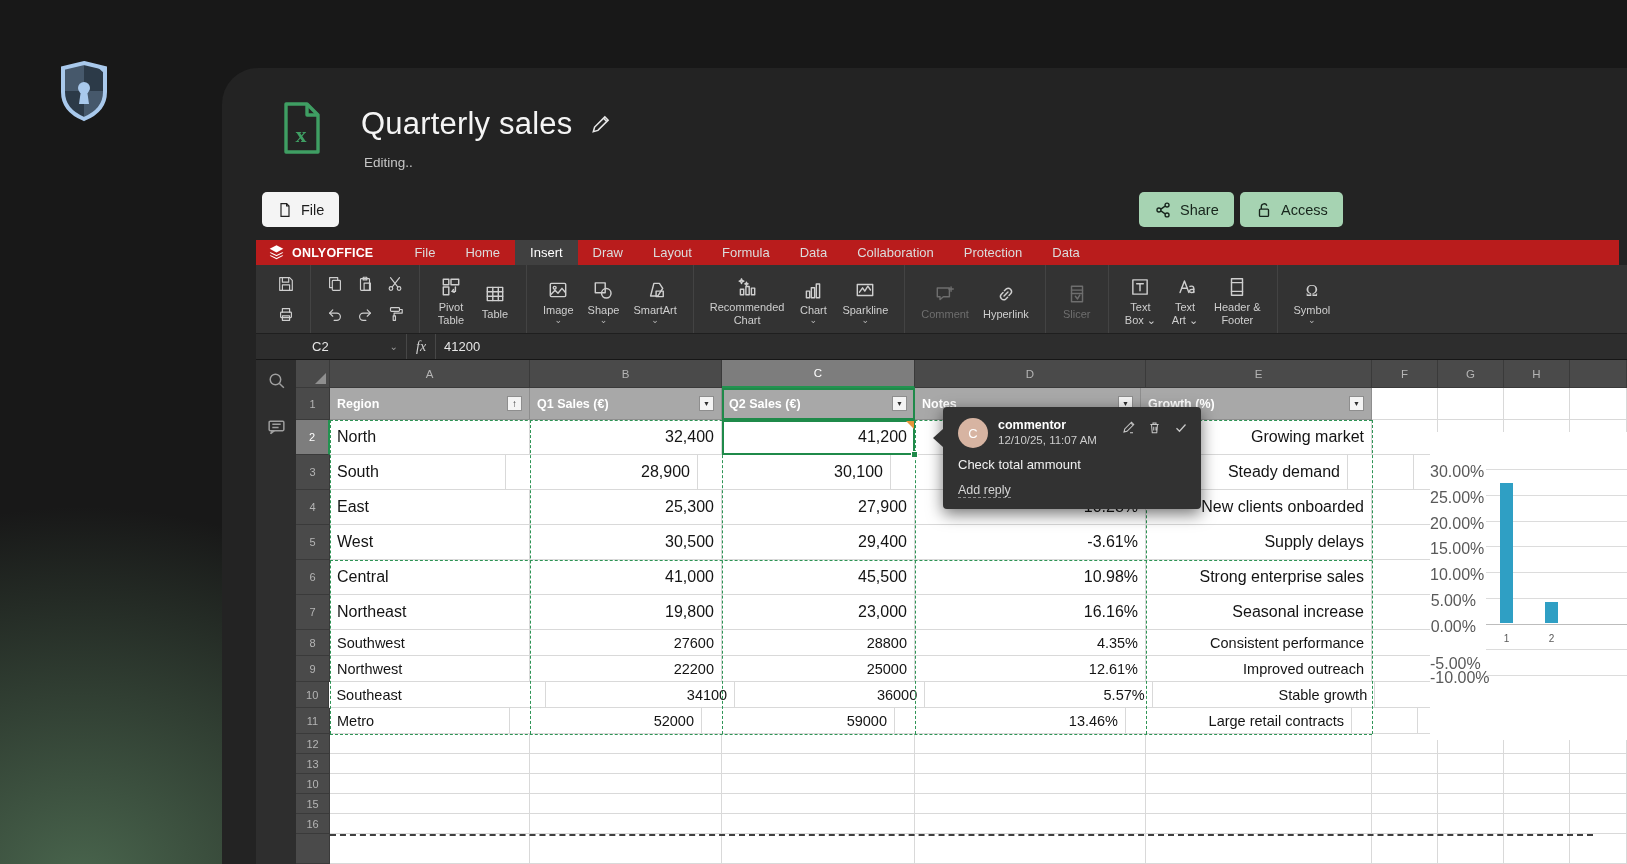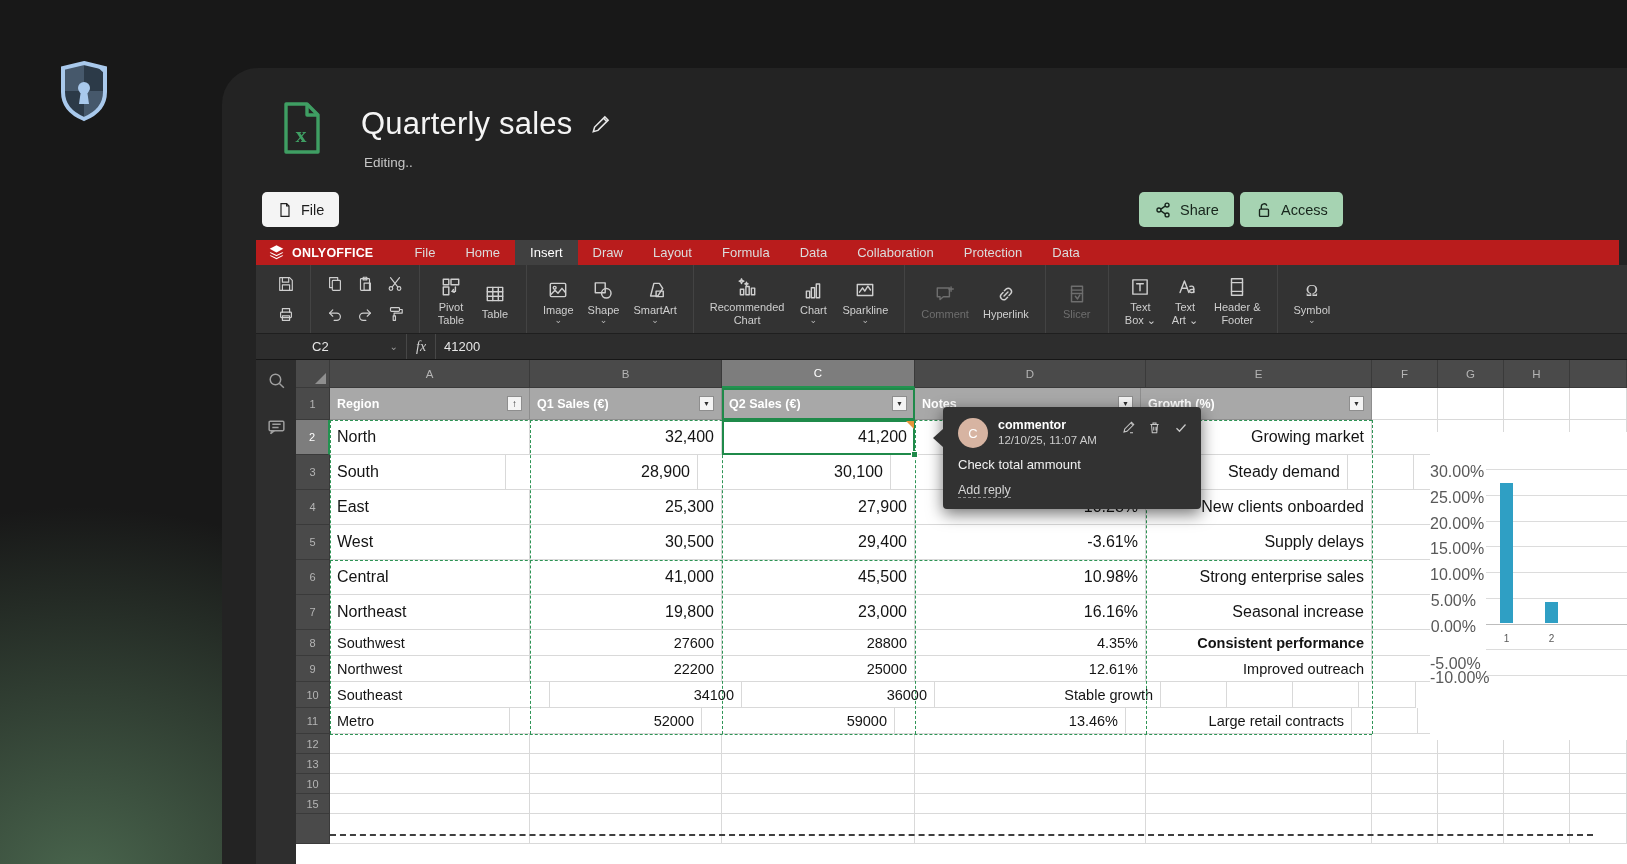--- a/index.html
+++ b/index.html
@@ -610,21 +610,21 @@
         <div class="cell" style="width: 66px;"></div>
         <div class="cell" style="width: 66px;"></div>
         <div class="cell" style="width: 57px;"></div>
       </div>
       <div class="grow" style="height: 26px; font-size: 14.5px;">
         <div class="rowhdr">8</div>
         <div class="cell" style="width: 200px;">Southwest</div>
         <div class="cell num" style="width: 192px;">27600</div>
         <div class="cell num" style="width: 193px;">28800</div>
         <div class="cell num" style="width: 231px;">4.35%</div>
-        <div class="cell rgt" style="width: 226px; font-weight: bold;">Consistent performance</div>
+        <div class="cell rgt" style="width: 226px;">Consistent performance</div>
         <div class="cell" style="width: 66px;"></div>
         <div class="cell" style="width: 66px;"></div>
         <div class="cell" style="width: 66px;"></div>
         <div class="cell" style="width: 57px;"></div>
       </div>
       <div class="grow" style="height: 26px; font-size: 14.5px;">
         <div class="rowhdr">9</div>
         <div class="cell" style="width: 200px;">Northwest</div>
         <div class="cell num" style="width: 192px;">22200</div>
         <div class="cell num" style="width: 193px;">25000</div>
@@ -633,20 +633,21 @@
         <div class="cell" style="width: 66px;"></div>
         <div class="cell" style="width: 66px;"></div>
         <div class="cell" style="width: 66px;"></div>
         <div class="cell" style="width: 57px;"></div>
       </div>
       <div class="grow" style="height: 26px; font-size: 14.5px;">
         <div class="rowhdr">10</div>
         <div class="cell" style="width: 220px;">Southeast</div>
         <div class="cell num" style="width: 192px;">34100</div>
         <div class="cell num" style="width: 193px; text-align: right;">36000</div>
+        <div class="cell num" style="width: 231px;">5.57%</div>
         <div class="cell rgt" style="width: 226px;">Stable growth</div>
         <div class="cell" style="width: 66px;"></div>
         <div class="cell" style="width: 66px;"></div>
         <div class="cell" style="width: 66px;"></div>
         <div class="cell" style="width: 57px;"></div>
       </div>
       <div class="grow" style="height: 26px; font-size: 14.5px;">
         <div class="rowhdr">11</div>
         <div class="cell" style="width: 180px;">Metro</div>
         <div class="cell num" style="width: 192px;">52000</div>
@@ -689,20 +690,32 @@
         <div class="cell" style="width: 193px;"></div>
         <div class="cell" style="width: 231px;"></div>
         <div class="cell" style="width: 226px;"></div>
         <div class="cell" style="width: 66px;"></div>
         <div class="cell" style="width: 66px;"></div>
         <div class="cell" style="width: 66px;"></div>
         <div class="cell" style="width: 57px;"></div>
       </div>
       <div class="grow" style="height: 20px; font-size: 12px;">
         <div class="rowhdr">15</div>
+        <div class="cell" style="width: 200px;"></div>
+        <div class="cell" style="width: 192px;"></div>
+        <div class="cell" style="width: 193px;"></div>
+        <div class="cell" style="width: 231px;"></div>
+        <div class="cell" style="width: 226px;"></div>
+        <div class="cell" style="width: 66px;"></div>
+        <div class="cell" style="width: 66px;"></div>
+        <div class="cell" style="width: 66px;"></div>
+        <div class="cell" style="width: 57px;"></div>
+      </div>
+      <div class="grow" style="height: 20px; font-size: 12px;">
+        <div class="rowhdr">16</div>
         <div class="cell" style="width: 200px;"></div>
         <div class="cell" style="width: 192px;"></div>
         <div class="cell" style="width: 193px;"></div>
         <div class="cell" style="width: 231px;"></div>
         <div class="cell" style="width: 226px;"></div>
         <div class="cell" style="width: 66px;"></div>
         <div class="cell" style="width: 66px;"></div>
         <div class="cell" style="width: 66px;"></div>
         <div class="cell" style="width: 57px;"></div>
       </div>

